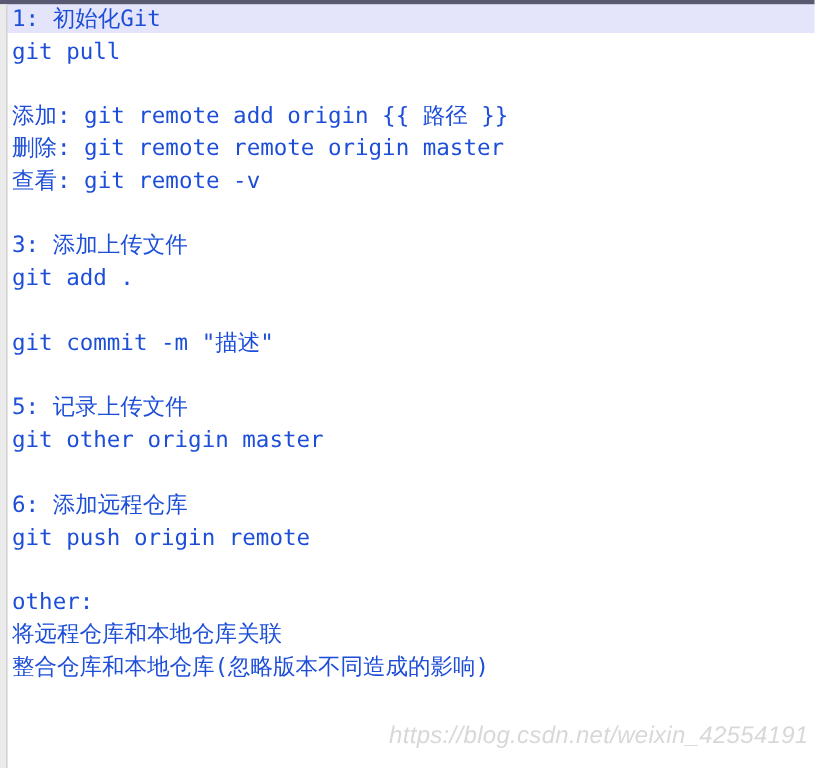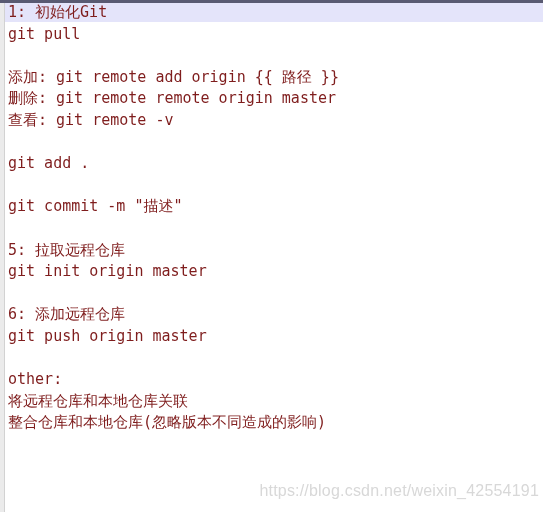--- a/index.html
+++ b/index.html
@@ -59,21 +59,21 @@
     left: 0;
     width: 543px;
     padding: 2px 0 0 8px;
     box-sizing: border-box;
   }
 
   .line {
     height: 21.6px;
     line-height: 21.6px;
     font-size: 15px;
-    color: #7f1d1d;
+    color: #1d4ed8;
     white-space: pre;
     letter-spacing: 0px;
   }
   .line.blank {
     color: transparent;
   }
   .line.heading {
     font-size: 15px;
   }
 
@@ -81,20 +81,21 @@
   #watermark {
     position: absolute;
     right: 4px;
     bottom: 12px;
     font-family: "Liberation Sans", sans-serif;
     font-size: 16px;
     color: #d8d8d8;
     white-space: pre;
     pointer-events: none;
     letter-spacing: 0.2px;
+    font-style: italic;
   }
 </style>
 </head>
 <body>
 
 <div id="note-view">
 
   <div id="top-rule"></div>
 
   <div id="current-line-highlight"></div>
@@ -102,29 +103,30 @@
   <div id="gutter"></div>
 
   <div id="text-area">
     <div class="line heading">1: 初始化Git</div>
     <div class="line">git pull</div>
     <div class="line blank"></div>
     <div class="line">添加: git remote add origin {{ 路径 }}</div>
     <div class="line">删除: git remote remote origin master</div>
     <div class="line">查看: git remote -v</div>
     <div class="line blank"></div>
+    <div class="line heading">3: 添加上传文件</div>
     <div class="line">git add .</div>
     <div class="line blank"></div>
     <div class="line">git commit -m "描述"</div>
     <div class="line blank"></div>
-    <div class="line heading">5: 拉取远程仓库</div>
-    <div class="line">git init origin master</div>
+    <div class="line heading">5: 记录上传文件</div>
+    <div class="line">git other origin master</div>
     <div class="line blank"></div>
     <div class="line heading">6: 添加远程仓库</div>
-    <div class="line">git push origin master</div>
+    <div class="line">git push origin remote</div>
     <div class="line blank"></div>
     <div class="line">other:</div>
     <div class="line">将远程仓库和本地仓库关联</div>
     <div class="line">整合仓库和本地仓库(忽略版本不同造成的影响)</div>
 
   </div>
 
   <div id="watermark">https://blog.csdn.net/weixin_42554191</div>
 
 </div>

